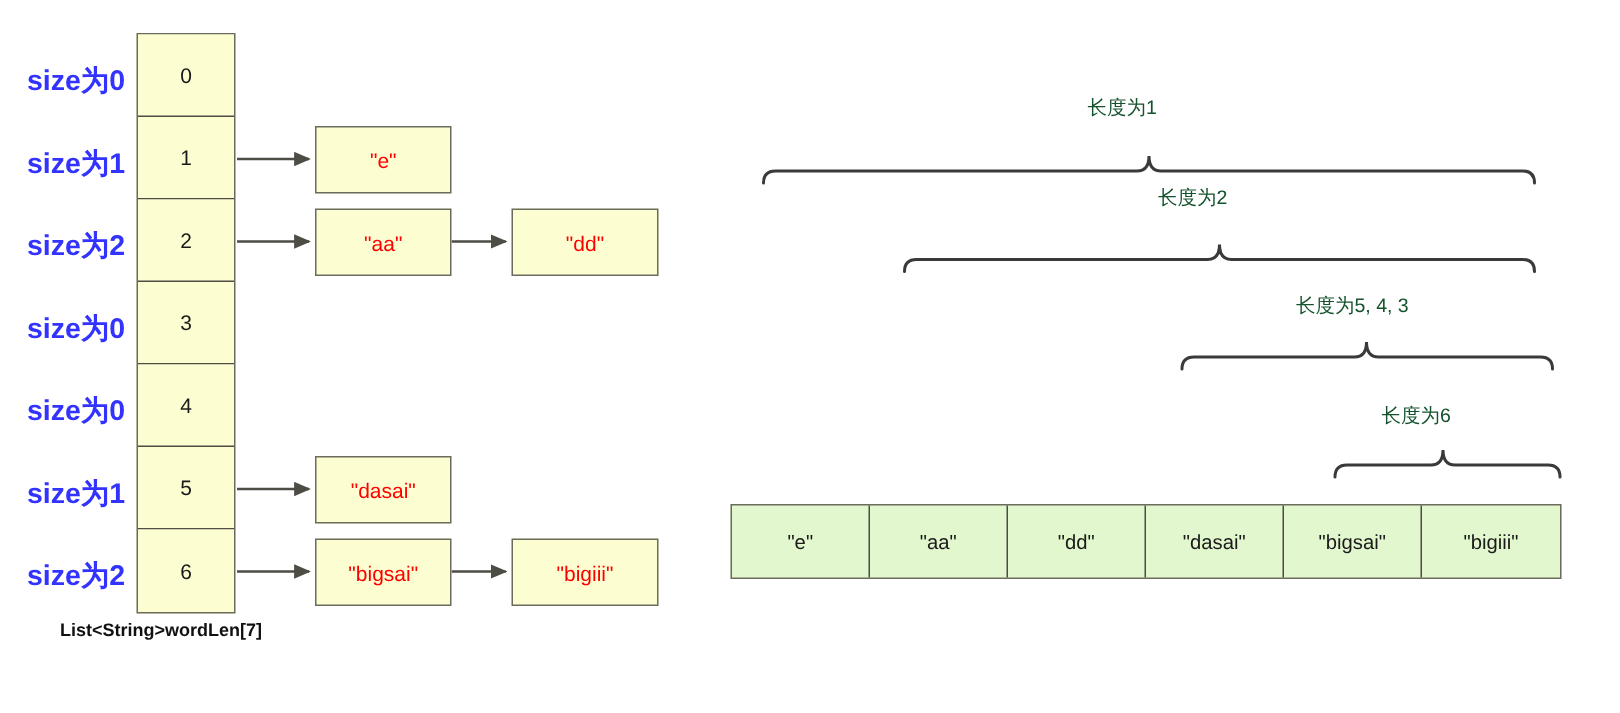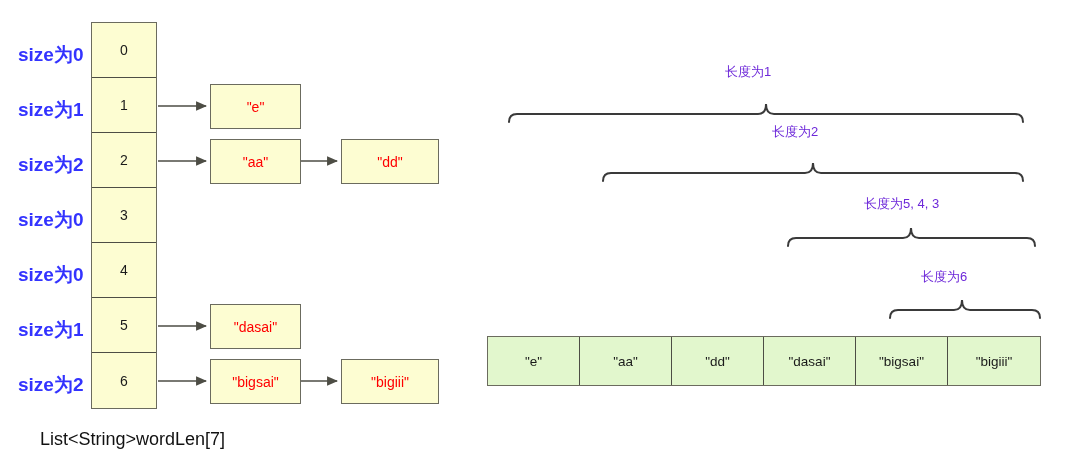--- a/index.html
+++ b/index.html
@@ -70,23 +70,23 @@
     justify-content: center;
     font-size: 14px;
     color: #ff0000;
     white-space: nowrap;
   }
 
   
   .caption {
     position: absolute;
     left: 40px;
-    top: 429px;
-    font-size: 18px;
-    font-weight: normal;
+    top: 413px;
+    font-size: 12px;
+    font-weight: bold;
     color: #111111;
     white-space: nowrap;
   }
 
   
   .green-row {
     position: absolute;
     left: 487px;
     top: 336px;
     height: 50px;
@@ -105,21 +105,21 @@
     font-size: 13.5px;
     color: #1a1a1a;
     white-space: nowrap;
   }
   .green-cell:last-child { border-right: none; }
 
   
   .brace-label {
     position: absolute;
     font-size: 13px;
-    color: #6d28d9;
+    color: #14532d;
     white-space: nowrap;
     line-height: 1;
   }
 </style>
 </head>
 <body>
 
 <div id="canvas">
 
   <svg class="abs" width="1080" height="475" style="left:0;top:0;pointer-events:none;">

